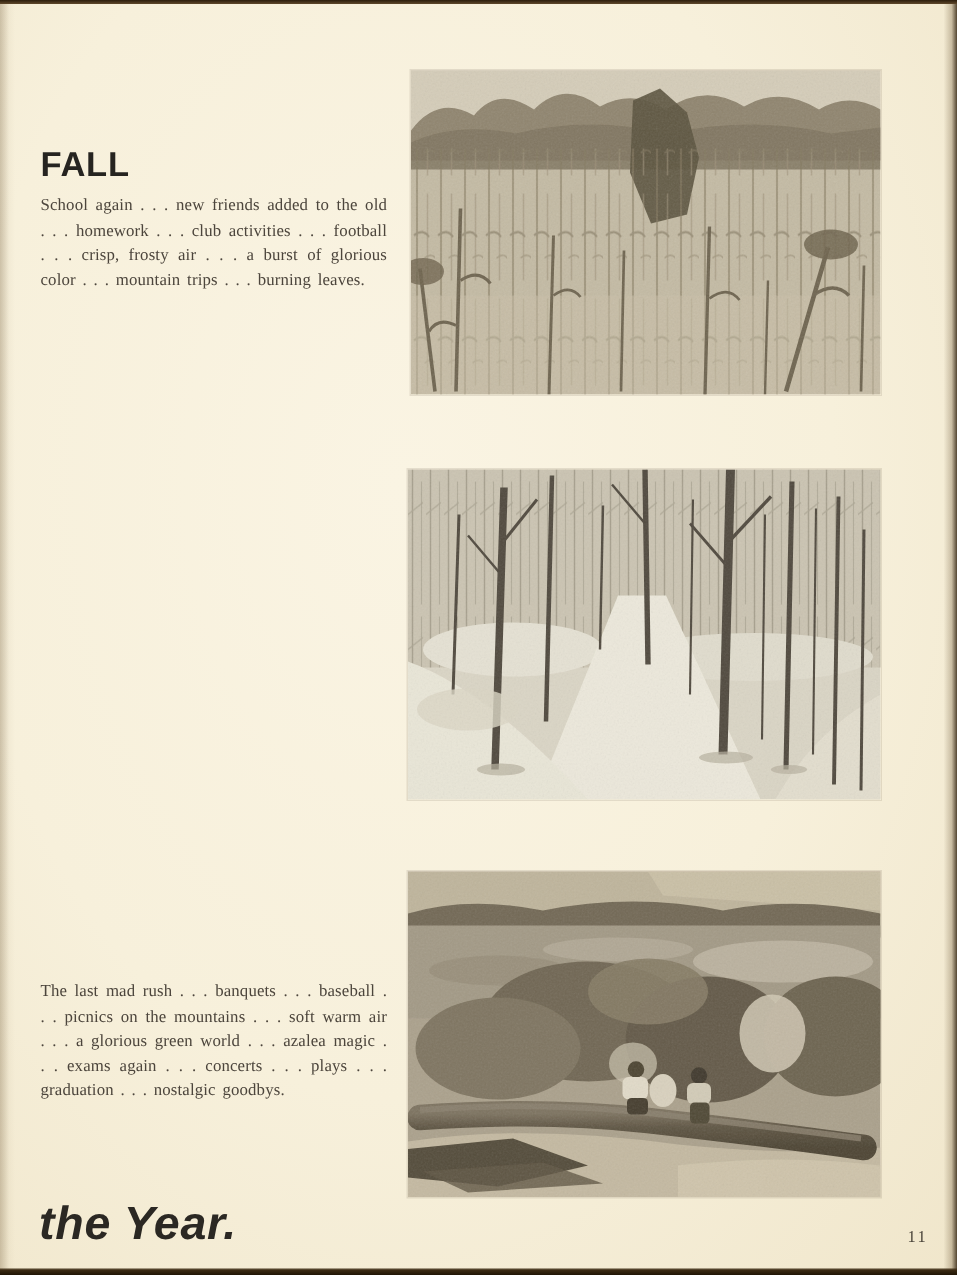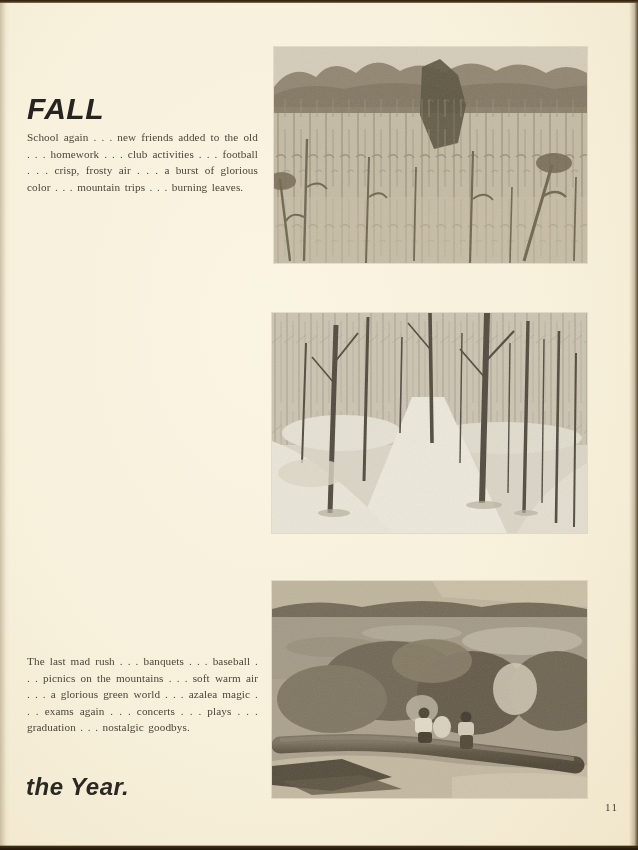--- a/index.html
+++ b/index.html
@@ -15,22 +15,22 @@
   .edge-bottom{position:absolute;bottom:0;left:0;right:0;height:5px;
     background:linear-gradient(to top,#201505,#3d2c14 70%,rgba(61,44,20,0));}
   .edge-right{position:absolute;top:0;bottom:0;right:0;width:9px;
     background:linear-gradient(to right,rgba(100,78,45,0),rgba(100,78,45,.30) 60%,rgba(43,28,9,.8));}
   .edge-left{position:absolute;top:0;bottom:0;left:0;width:6px;
     background:linear-gradient(to right,rgba(100,78,45,.22),rgba(100,78,45,0));}
 
   .hd{
     position:absolute;left:27px;margin:0;
     font-family:"Liberation Sans", sans-serif;
-    font-style:italic;font-weight:bold;
-    font-size:30px;line-height:24px;letter-spacing:.5px;
+    font-weight:bold;
+    font-size:23px;line-height:24px;letter-spacing:.5px;
     color:#262420;
   }
   .hd-fall{top:97px;}
   .hd-winter{top:354px;}
   .hd-spring{top:620px;}
 
   .blurb{
     position:absolute;left:27px;width:231px;margin:0;
     font-size:11.2px;line-height:16.6px;
     color:#4c453c;
@@ -40,28 +40,28 @@
   .blurb-fall{top:129px;}
   .blurb-winter{top:386px;}
   .blurb-spring{top:653px;}
 
   .photo{position:absolute;display:block;box-shadow:0 0 0 1px rgba(70,60,45,.12);}
   .photo-fall{left:274px;top:47px;width:313px;height:216px;}
   .photo-winter{left:272px;top:313px;width:315px;height:220px;}
   .photo-spring{left:272px;top:581px;width:315px;height:217px;}
 
   .year-title{
-    position:absolute;left:26px;top:770px;margin:0;
+    position:absolute;left:26px;top:799px;margin:0;
     font-family:"Liberation Sans", sans-serif;
     font-style:italic;font-weight:bold;
-    font-size:24px;line-height:34px;letter-spacing:.5px;
+    font-size:31px;line-height:34px;letter-spacing:.5px;
     color:#2b2823;
   }
   .page-number{
-    position:absolute;left:605px;top:801px;
+    position:absolute;left:605px;top:819px;
     font-size:11px;letter-spacing:1.5px;color:#4a443a;
   }
 </style>
 </head>
 <body>
 
 <div class="page">
 
   <h2 class="hd hd-fall">FALL</h2>
   <p class="blurb blurb-fall">School again . . . new friends added to the old . . . homework . . . club activities . . . football . . . crisp, frosty air . . . a burst of glorious color . . . mountain trips . . . burning leaves.</p>

